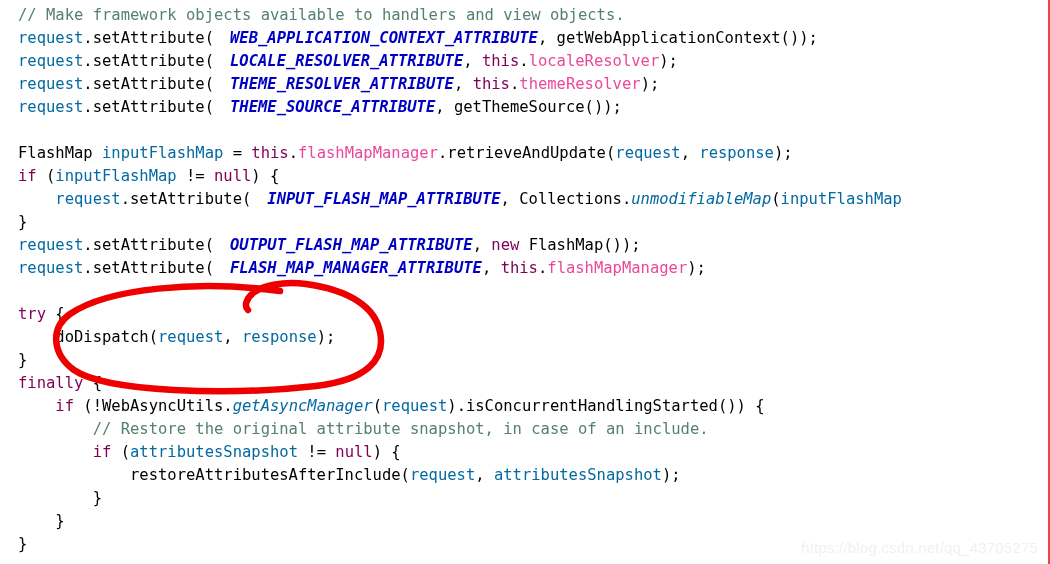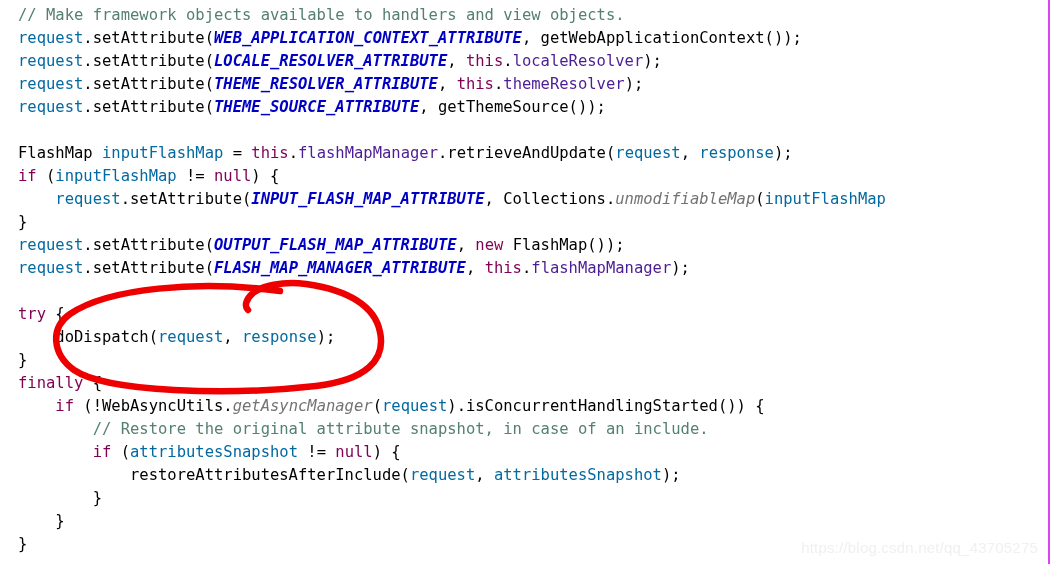--- a/index.html
+++ b/index.html
@@ -6,21 +6,21 @@
     margin: 0;
     padding: 0;
     background: #ffffff;
   }
   #screenshot {
     position: relative;
     width: 1050px;
     height: 564px;
     background: #ffffff;
     overflow: hidden;
-    border-right: 2px solid #d946ef;
+    border-right: 2px solid #ef4444;
     box-sizing: border-box;
     font-family: "DejaVu Sans Mono", "Liberation Mono", monospace;
   }
   .code-area {
     position: absolute;
     left: 18px;
     top: 4px;
     width: 1040px;
     font-size: 15.5px;
     line-height: 23px;
@@ -28,23 +28,23 @@
     letter-spacing: 0px;
   }
   .line {
     height: 23px;
     white-space: pre;
   }
   
   .cmt  { color: #54806f; }
   .kw   { color: #7f0055; font-weight: normal; }
   .var  { color: #0369a1; }
-  .cons { color: #0000c4; font-weight: bold; font-style: italic; }
-  .fld  { color: #4c1d95; text-align: center; }
-  .mth  { color: #737373; font-style: italic; }
+  .cons { color: #0000c4; font-weight: bold; font-style: italic; margin-left: 16px; }
+  .fld  { color: #ec4899; text-align: center; }
+  .mth  { color: #0369a1; font-style: italic; }
   .pln  { color: #000000; }
 
   
   .annotation {
     position: absolute;
     left: 48px;
     top: 276px;
     width: 340px;
     height: 120px;
     pointer-events: none;

